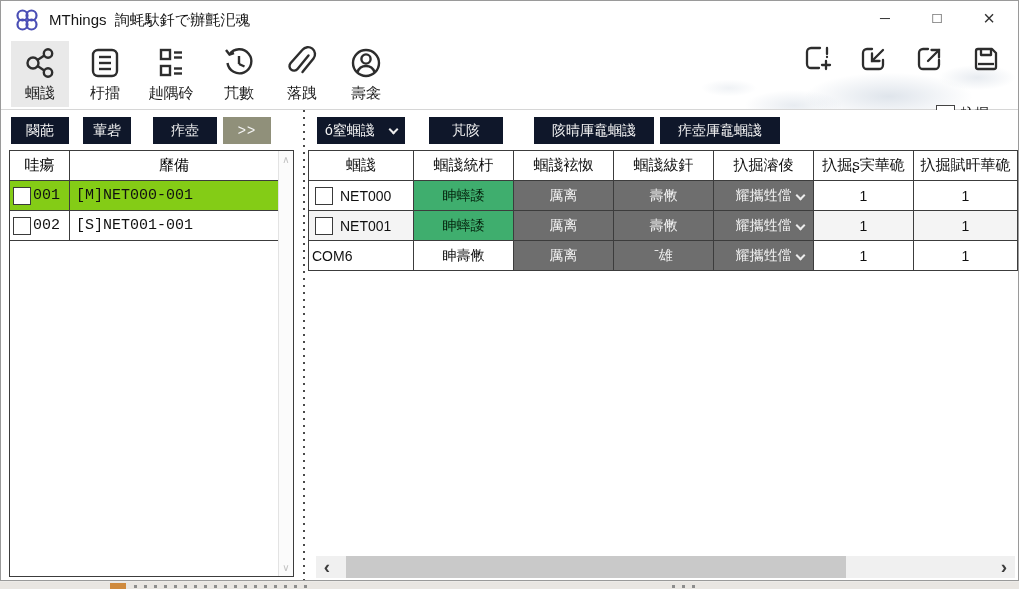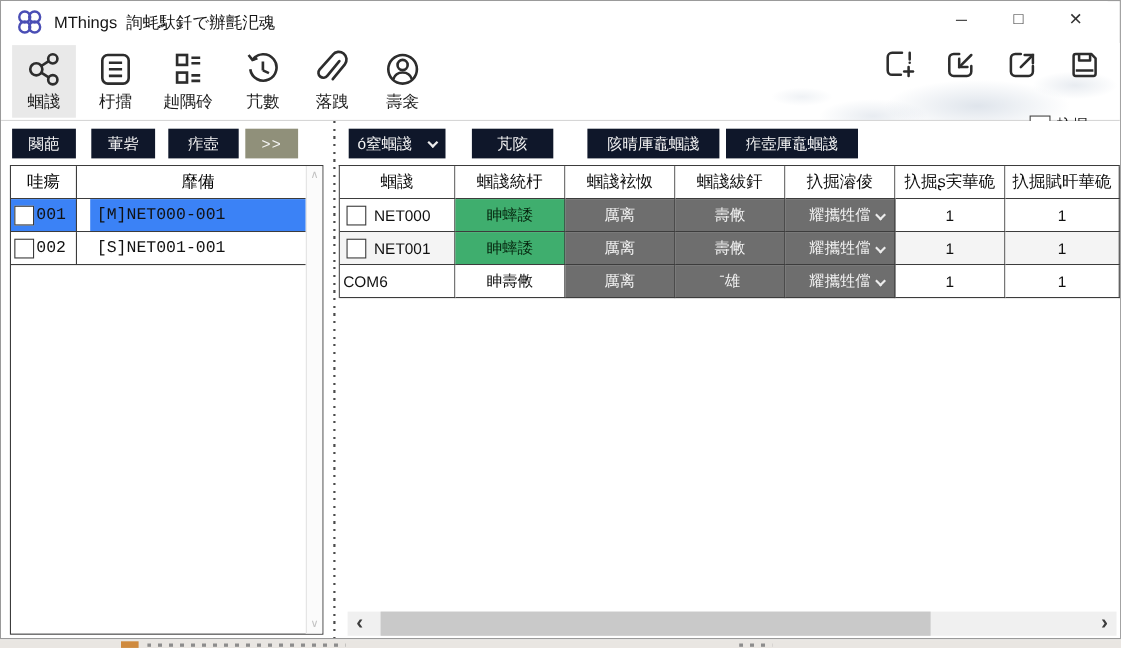--- a/index.html
+++ b/index.html
@@ -2,21 +2,21 @@
 <html><head>
 <meta charset="utf-8">
 <style>
   * { margin:0; padding:0; box-sizing:border-box; }
   html,body { width:1019px; height:589px; overflow:hidden; background:#edebe8;
     font-family:"Liberation Sans","DejaVu Sans",sans-serif; }
   .app { position:absolute; left:0; top:0; width:1019px; height:581px;
     background:#fff; border:1px solid #9a9a9a; }
 
   
-  .titlebar { position:absolute; left:0; top:0; right:11px; height:38px; background:#fff; }
+  .titlebar { position:absolute; left:0; top:0; right:0; height:38px; background:#fff; }
   .logo { position:absolute; left:13px; top:6px; }
   .title { position:absolute; left:48px; top:10px; font-size:15px; color:#151515; white-space:pre; }
   .winctrl { position:absolute; top:0; width:46px; height:34px; text-align:center;
     line-height:34px; color:#333; cursor:default; }
   .ctrl-min   { right:110px; font-size:14px; }
   .ctrl-max   { right:58px;  font-size:15px; }
   .ctrl-close { right:6px;   font-size:20px; }
 
   
   .toolbar { position:absolute; left:0; top:38px; right:0; height:71px; background:#fff;
@@ -51,31 +51,31 @@
   .splitter { position:absolute; left:299px; top:0; bottom:0; width:8px; background:#fff; }
   .splitter:after { content:""; position:absolute; left:3px; top:0; bottom:0; width:2px;
     background-image:repeating-linear-gradient(to bottom,#4a4a4a 0 2px,transparent 2px 7px); }
 
   
   .dbtn { background:#0f172a; color:#f5f5f5; font-size:14px; text-align:center;
     height:27px; line-height:27px; position:absolute; top:7px; cursor:default; }
 
   
   .left-panel { position:absolute; left:0; top:0; width:299px; bottom:0; background:#fff; }
-  .lb1 { left:10px; width:58px; } .lb2 { left:82px; width:58px; } .lb3 { left:152px; width:64px; }
+  .lb1 { left:10px; width:58px; } .lb2 { left:82px; width:48px; } .lb3 { left:152px; width:64px; }
   .lb4 { left:222px; width:48px; background:#90907a; letter-spacing:1px; }
   .lp-table { position:absolute; left:8px; top:40px; width:285px; bottom:3px;
     border:1px solid #3c3c3c; background:#fff; }
   .lp-grid { position:absolute; left:0; top:0; right:15px; bottom:0; }
-  .lrow { display:flex; height:30px; border-bottom:1px solid #3c3c3c; background:#fff;gap:12px; }
+  .lrow { display:flex; height:30px; border-bottom:1px solid #3c3c3c; background:#fff; }
   .lrow.hdr { font-size:15px; }
   .lc-num { width:60px; border-right:1px solid #3c3c3c; display:flex; align-items:center; }
   .lc-name { flex:1; display:flex; align-items:center; padding-left:6px; }
   .lrow.hdr .lc-num, .lrow.hdr .lc-name { justify-content:center; padding-left:0; }
-  .lrow.sel .lc-num, .lrow.sel .lc-name { background:#3b82f6; }
+  .lrow.sel .lc-num, .lrow.sel .lc-name { background:#84cc16; }
   .cellchk { width:18px; height:18px; border:1px solid #3a3a3a; background:#fff; margin:0 2px 0 3px; flex:0 0 auto; }
   .mono { font-family:"Liberation Mono","DejaVu Sans Mono",monospace; font-size:15px; color:#111; }
   .lp-scroll { position:absolute; right:0; top:0; bottom:0; width:15px; background:#fbfbfb;
     border-left:1px solid #e3e3e3; }
   .sarrow { position:absolute; left:0; right:0; text-align:center; color:#c2c2c2; font-size:10px; }
   .sarrow.up { top:3px; } .sarrow.dn { bottom:3px; }
 
   
   .right-panel { position:absolute; left:307px; top:0; right:0; bottom:0; background:#fff; }
   .rp-dd { left:9px; width:88px; text-align:left; padding-left:8px; }

